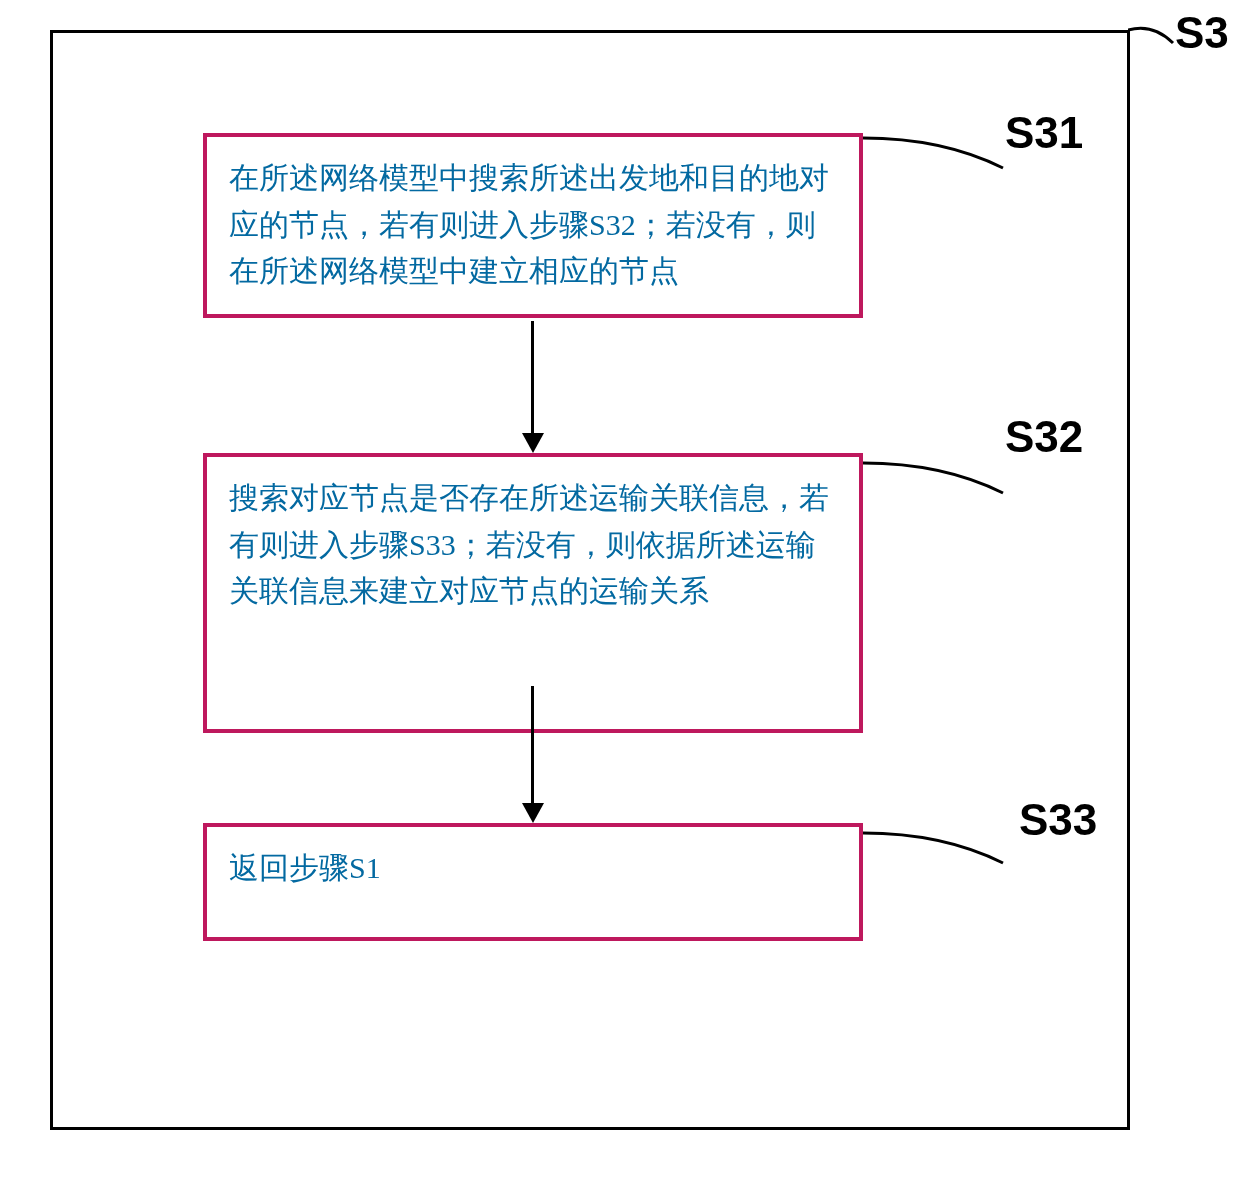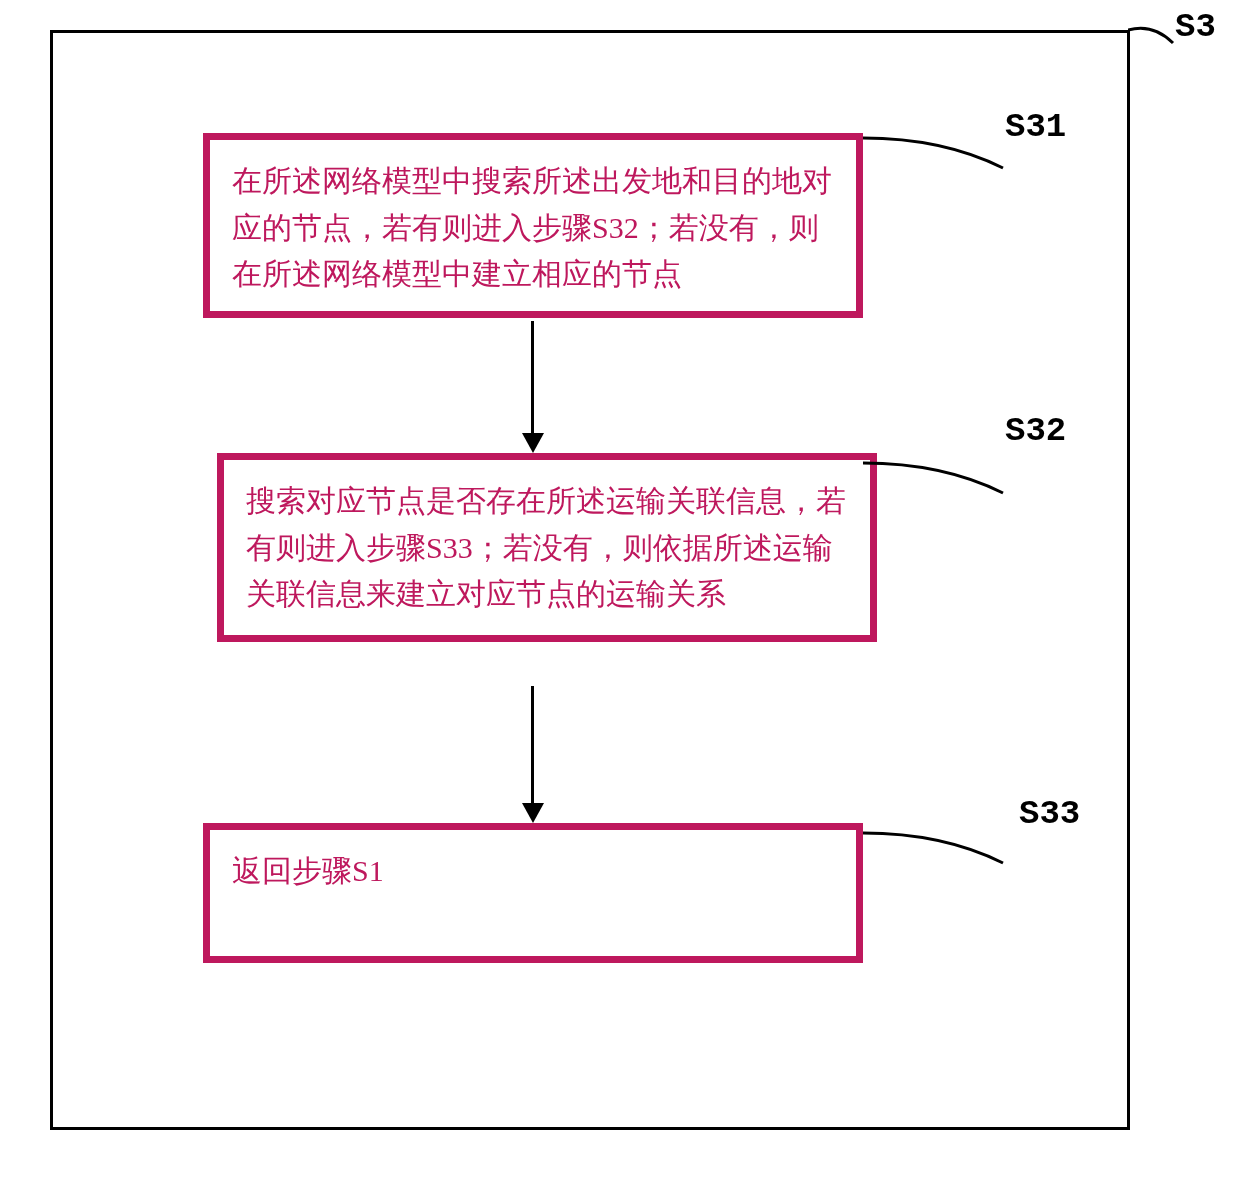--- a/index.html
+++ b/index.html
@@ -13,37 +13,37 @@
   .outer-container {
     position: absolute;
     left: 50px;
     top: 30px;
     width: 1080px;
     height: 1100px;
     border: 3px solid #000;
   }
   .step-box {
     position: absolute;
-    border: 7px solid #be185d;
+    border: 4px solid #be185d;
     background: #fff;
     padding: 18px 22px;
     font-size: 30px;
     line-height: 1.55;
-    color: #be185d;
+    color: #0369a1;
   }
   .box-s31 { left: 150px; top: 100px;  width: 660px; height: 185px; }
-  .box-s32 { left: 164px; top: 420px;  width: 660px; height: 189px; padding-left: 22px; }
-  .box-s33 { left: 150px; top: 790px;  width: 660px; height: 140px; }
+  .box-s32 { left: 150px; top: 420px;  width: 660px; height: 280px; padding-left: 22px; }
+  .box-s33 { left: 150px; top: 790px;  width: 660px; height: 118px; }
 
   .label {
     position: absolute;
-    font-size: 34px;
+    font-size: 44px;
     font-weight: bold;
     color: #000;
-    font-family: Liberation Mono, monospace;
+    font-family: Liberation Sans, sans-serif;
   }
   .label-s3  { left: 1175px; top: 8px; }
   .label-s31 { left: 1005px; top: 100px; margin-top: 8px; }
   .label-s32 { left: 1005px; top: 412px; }
   .label-s33 { left: 1019px; top: 795px; }
 
   .leader {
     position: absolute;
     pointer-events: none;
   }

